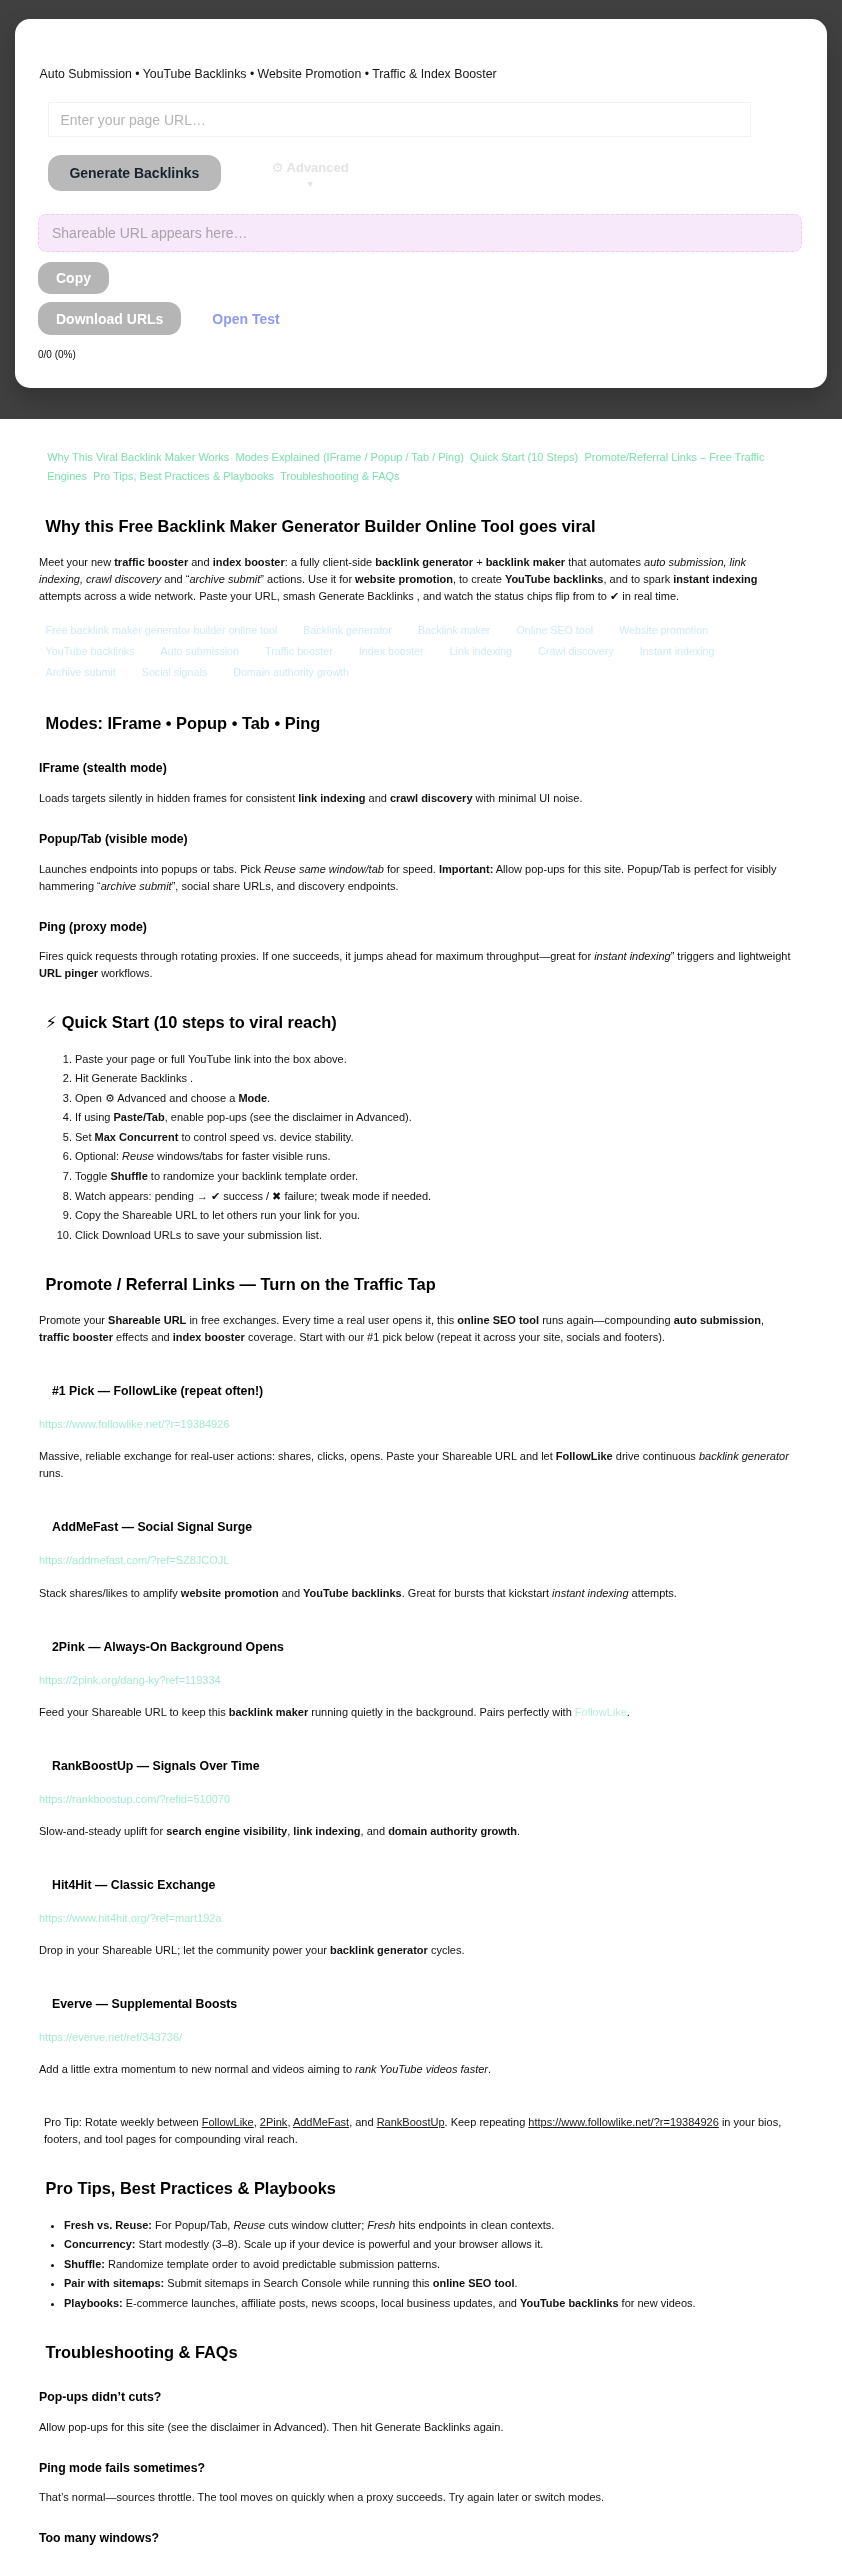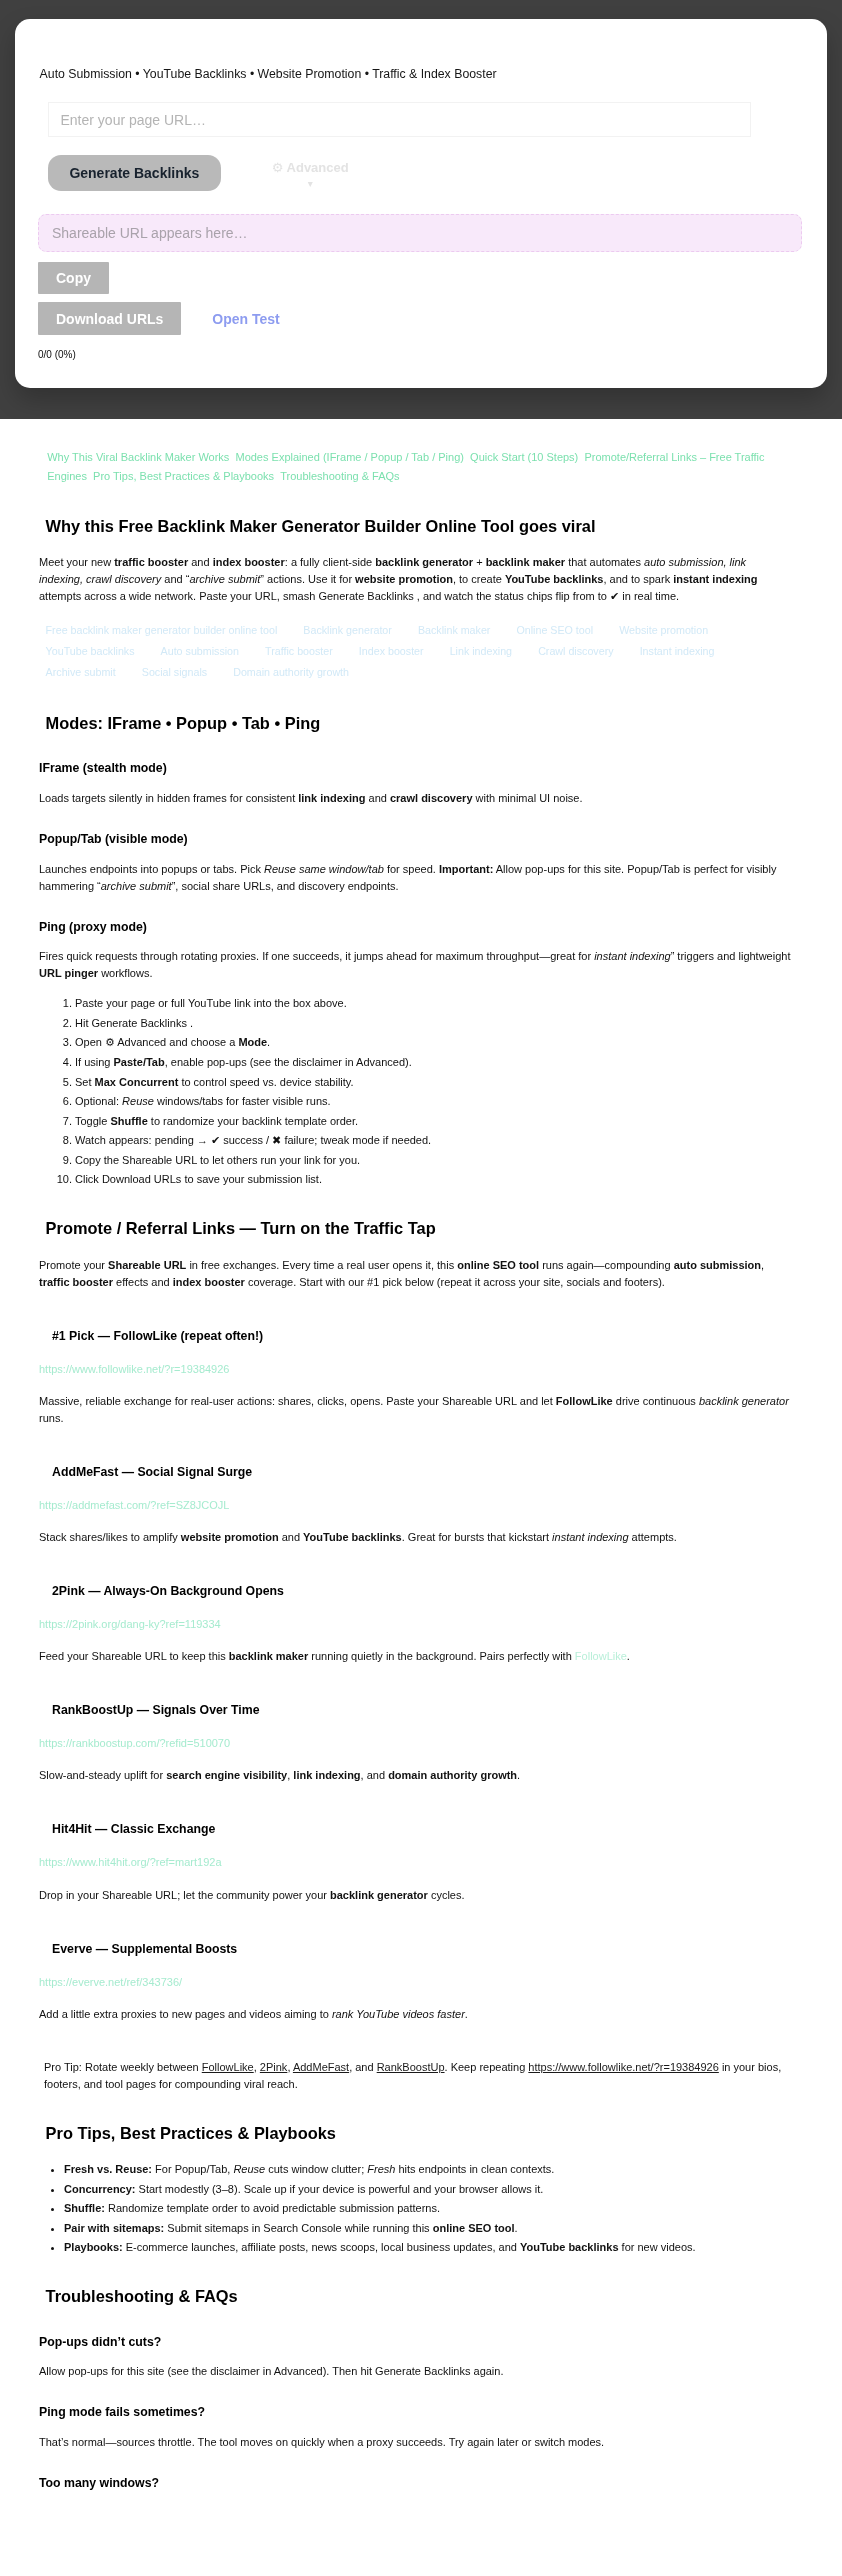--- a/index.html
+++ b/index.html
@@ -45,21 +45,21 @@
     border: 1.6px dashed #eccaf0;
     border-radius: 8.2px;
     font-size: 14px; color: #555;
     padding: 10px 13px;
     font-family: inherit;
   }
   .share-input::placeholder { color: #a9a2ab; }
   .row2 { margin-top: 10px; }
   .pill-btn {
     background: #b5b5b5; color: #ffffff;
-    border: none; border-radius: 1px;
+    border: none; border-radius: 13px;
     font-weight: bold; font-size: 14px;
     padding: 8.2px 18px; cursor: pointer;
     font-family: inherit;
   }
   .row3 { margin-top: 8.2px; display: flex; align-items: center; }
   .open-test { color: #8d9cf0; font-weight: bold; font-size: 14px; margin-left: 31px; text-decoration: none; }
   .progress { margin-top: 14px; font-size: 10px; color: #0c0c0c; }
 
   
   .content { background: #ffffff; padding: 16.4px 49px 58px 39px; }
@@ -116,20 +116,21 @@
       <h2>Why this Free Backlink Maker Generator Builder Online Tool goes viral</h2>
       <p><span>Meet your new </span><strong>traffic booster</strong><span> and </span><strong>index booster</strong><span>: a fully client-side </span><strong>backlink generator</strong><span> + </span><strong>backlink maker</strong><span> that automates </span><em>auto submission, link indexing, crawl discovery</em><span> and “</span><em>archive submit</em><span>” actions. Use it for </span><strong>website promotion</strong><span>, to create </span><strong>YouTube backlinks</strong><span>, and to spark </span><strong>instant indexing</strong><span> attempts across a wide network. Paste your URL, smash Generate Backlinks , and watch the status chips flip from  to ✔ in real time.</span></p>
       <div class="tags"><span>Free backlink maker generator builder online tool</span> <span>Backlink generator</span> <span>Backlink maker</span> <span>Online SEO tool</span> <span>Website promotion</span> <span>YouTube backlinks</span> <span>Auto submission</span> <span>Traffic booster</span> <span>Index booster</span> <span>Link indexing</span> <span>Crawl discovery</span> <span>Instant indexing</span> <span>Archive submit</span> <span>Social signals</span> <span>Domain authority growth</span> </div>
       <h2>Modes: IFrame • Popup • Tab • Ping</h2>
       <h3>IFrame (stealth mode)</h3>
       <p><span>Loads targets silently in hidden frames for consistent </span><strong>link indexing</strong><span> and </span><strong>crawl discovery</strong><span> with minimal UI noise.</span></p>
       <h3>Popup/Tab (visible mode)</h3>
       <p><span>Launches endpoints into popups or tabs. Pick </span><em>Reuse same window/tab</em><span> for speed. </span><strong>Important:</strong><span> Allow pop-ups for this site. Popup/Tab is perfect for visibly hammering “</span><em>archive submit</em><span>”, social share URLs, and discovery endpoints.</span></p>
       <h3>Ping (proxy mode)</h3>
       <p><span>Fires quick requests through rotating proxies. If one succeeds, it jumps ahead for maximum throughput—great for </span><em>instant indexing</em><span>” triggers and lightweight </span><strong>URL pinger</strong><span> workflows.</span></p>
+      <h2>⚡ Quick Start (10 steps to viral reach)</h2>
       <ol>
         <li><span>Paste your page or full YouTube link into the box above.</span></li>
         <li><span>Hit Generate Backlinks .</span></li>
         <li><span>Open ⚙ Advanced and choose a </span><strong>Mode</strong><span>.</span></li>
         <li><span>If using </span><strong>Paste/Tab</strong><span>, enable pop-ups (see the disclaimer in Advanced).</span></li>
         <li><span>Set </span><strong>Max Concurrent</strong><span> to control speed vs. device stability.</span></li>
         <li><span>Optional: </span><em>Reuse</em><span> windows/tabs for faster visible runs.</span></li>
         <li><span>Toggle </span><strong>Shuffle</strong><span> to randomize your backlink template order.</span></li>
         <li><span>Watch appears:  pending → ✔ success / ✖ failure; tweak mode if needed.</span></li>
         <li><span>Copy the Shareable URL to let others run your link for you.</span></li>
@@ -147,21 +148,21 @@
       <p class="ref-link"><a href="#">https://2pink.org/dang-ky?ref=119334</a></p>
       <p><span>Feed your Shareable URL to keep this </span><strong>backlink maker</strong><span> running quietly in the background. Pairs perfectly with </span><a class="inline-link" href="#">FollowLike</a><span>.</span></p>
       <h3 class="ref">RankBoostUp — Signals Over Time</h3>
       <p class="ref-link"><a href="#">https://rankboostup.com/?refid=510070</a></p>
       <p><span>Slow-and-steady uplift for </span><strong>search engine visibility</strong><span>, </span><strong>link indexing</strong><span>, and </span><strong>domain authority growth</strong><span>.</span></p>
       <h3 class="ref">Hit4Hit — Classic Exchange</h3>
       <p class="ref-link"><a href="#">https://www.hit4hit.org/?ref=mart192a</a></p>
       <p><span>Drop in your Shareable URL; let the community power your </span><strong>backlink generator</strong><span> cycles.</span></p>
       <h3 class="ref">Everve — Supplemental Boosts</h3>
       <p class="ref-link"><a href="#">https://everve.net/ref/343736/</a></p>
-      <p><span>Add a little extra proxies to new pages and videos aiming to </span><em>rank YouTube videos faster</em><span>.</span></p>
+      <p><span>Add a little extra momentum to new normal and videos aiming to </span><em>rank YouTube videos faster</em><span>.</span></p>
       <p class="callout"><span>Pro Tip: Rotate weekly between </span><a class="u-link" href="#">FollowLike</a><span>, </span><a class="u-link" href="#">2Pink</a><span>, </span><a class="u-link" href="#">AddMeFast</a><span>, and </span><a class="u-link" href="#">RankBoostUp</a><span>. Keep repeating </span><a class="u-link" href="#">https://www.followlike.net/?r=19384926</a><span> in your bios, footers, and tool pages for compounding viral reach.</span></p>
       <h2>Pro Tips, Best Practices &amp; Playbooks</h2>
       <ul>
         <li><strong>Fresh vs. Reuse:</strong><span> For Popup/Tab, </span><em>Reuse</em><span> cuts window clutter; </span><em>Fresh</em><span> hits endpoints in clean contexts.</span></li>
         <li><strong>Concurrency:</strong><span> Start modestly (3–8). Scale up if your device is powerful and your browser allows it.</span></li>
         <li><strong>Shuffle:</strong><span> Randomize template order to avoid predictable submission patterns.</span></li>
         <li><strong>Pair with sitemaps:</strong><span> Submit sitemaps in Search Console while running this </span><strong>online SEO tool</strong><span>.</span></li>
         <li><strong>Playbooks:</strong><span> E-commerce launches, affiliate posts, news scoops, local business updates, and </span><strong>YouTube backlinks</strong><span> for new videos.</span></li>
       </ul>
       <h2>Troubleshooting &amp; FAQs</h2>

